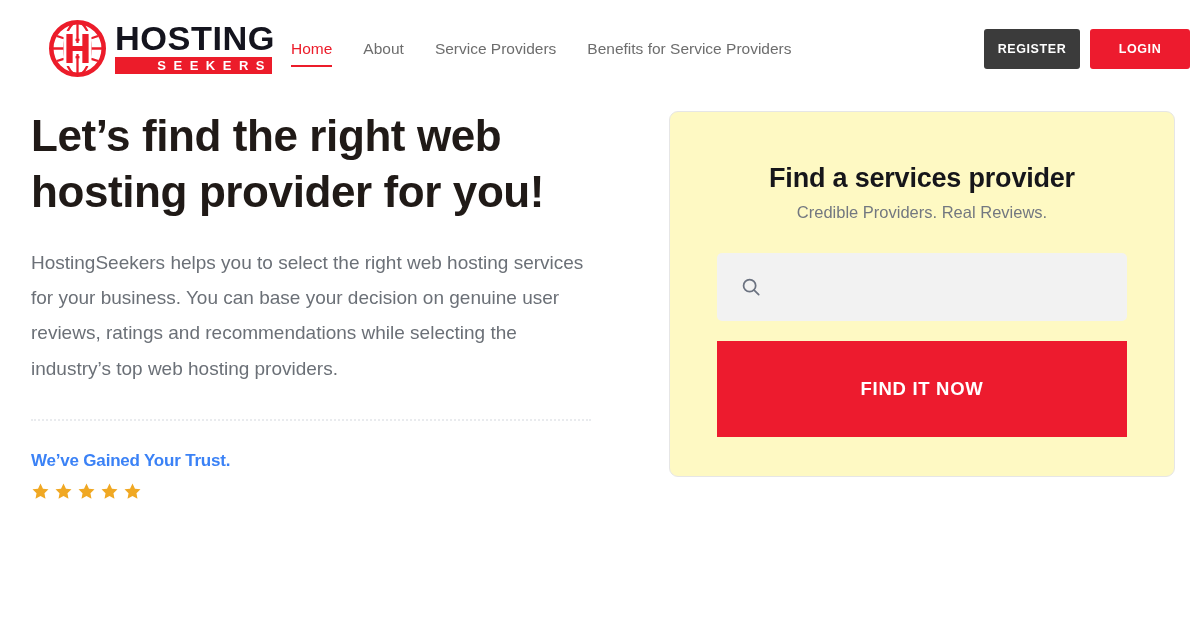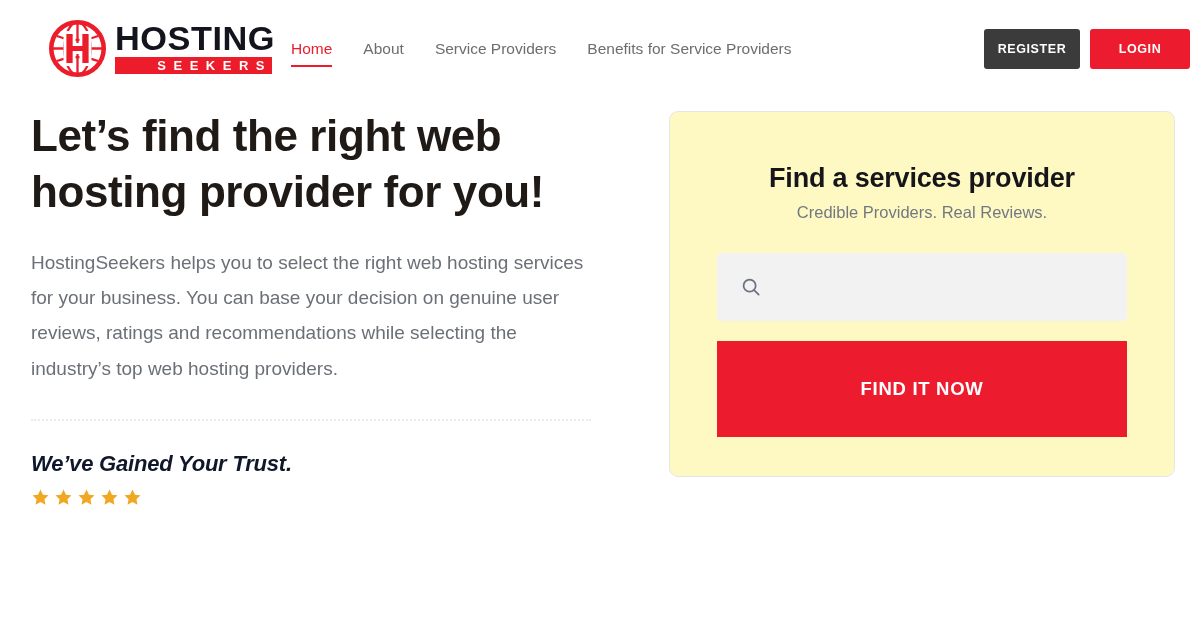--- a/index.html
+++ b/index.html
@@ -167,25 +167,24 @@
 
   .divider {
     margin-top: 33px;
     width: 560px;
     height: 1px;
     border-top: 2px dotted #e9ebee;
   }
 
   .trust-title {
     margin-top: 30px;
-    font-size: 22px;
-    font-weight: 700;
-    color: #0f172a;
+    font-size: 17px;
+    font-weight: 700;
+    color: #3b82f6;
     letter-spacing: -0.2px;
-    font-style: italic;
   }
 
   .trust-body {
     margin-top: 14px;
     font-size: 14.8px;
     line-height: 1.82;
     color: #6f747b;
     max-width: 545px;
   }
 

